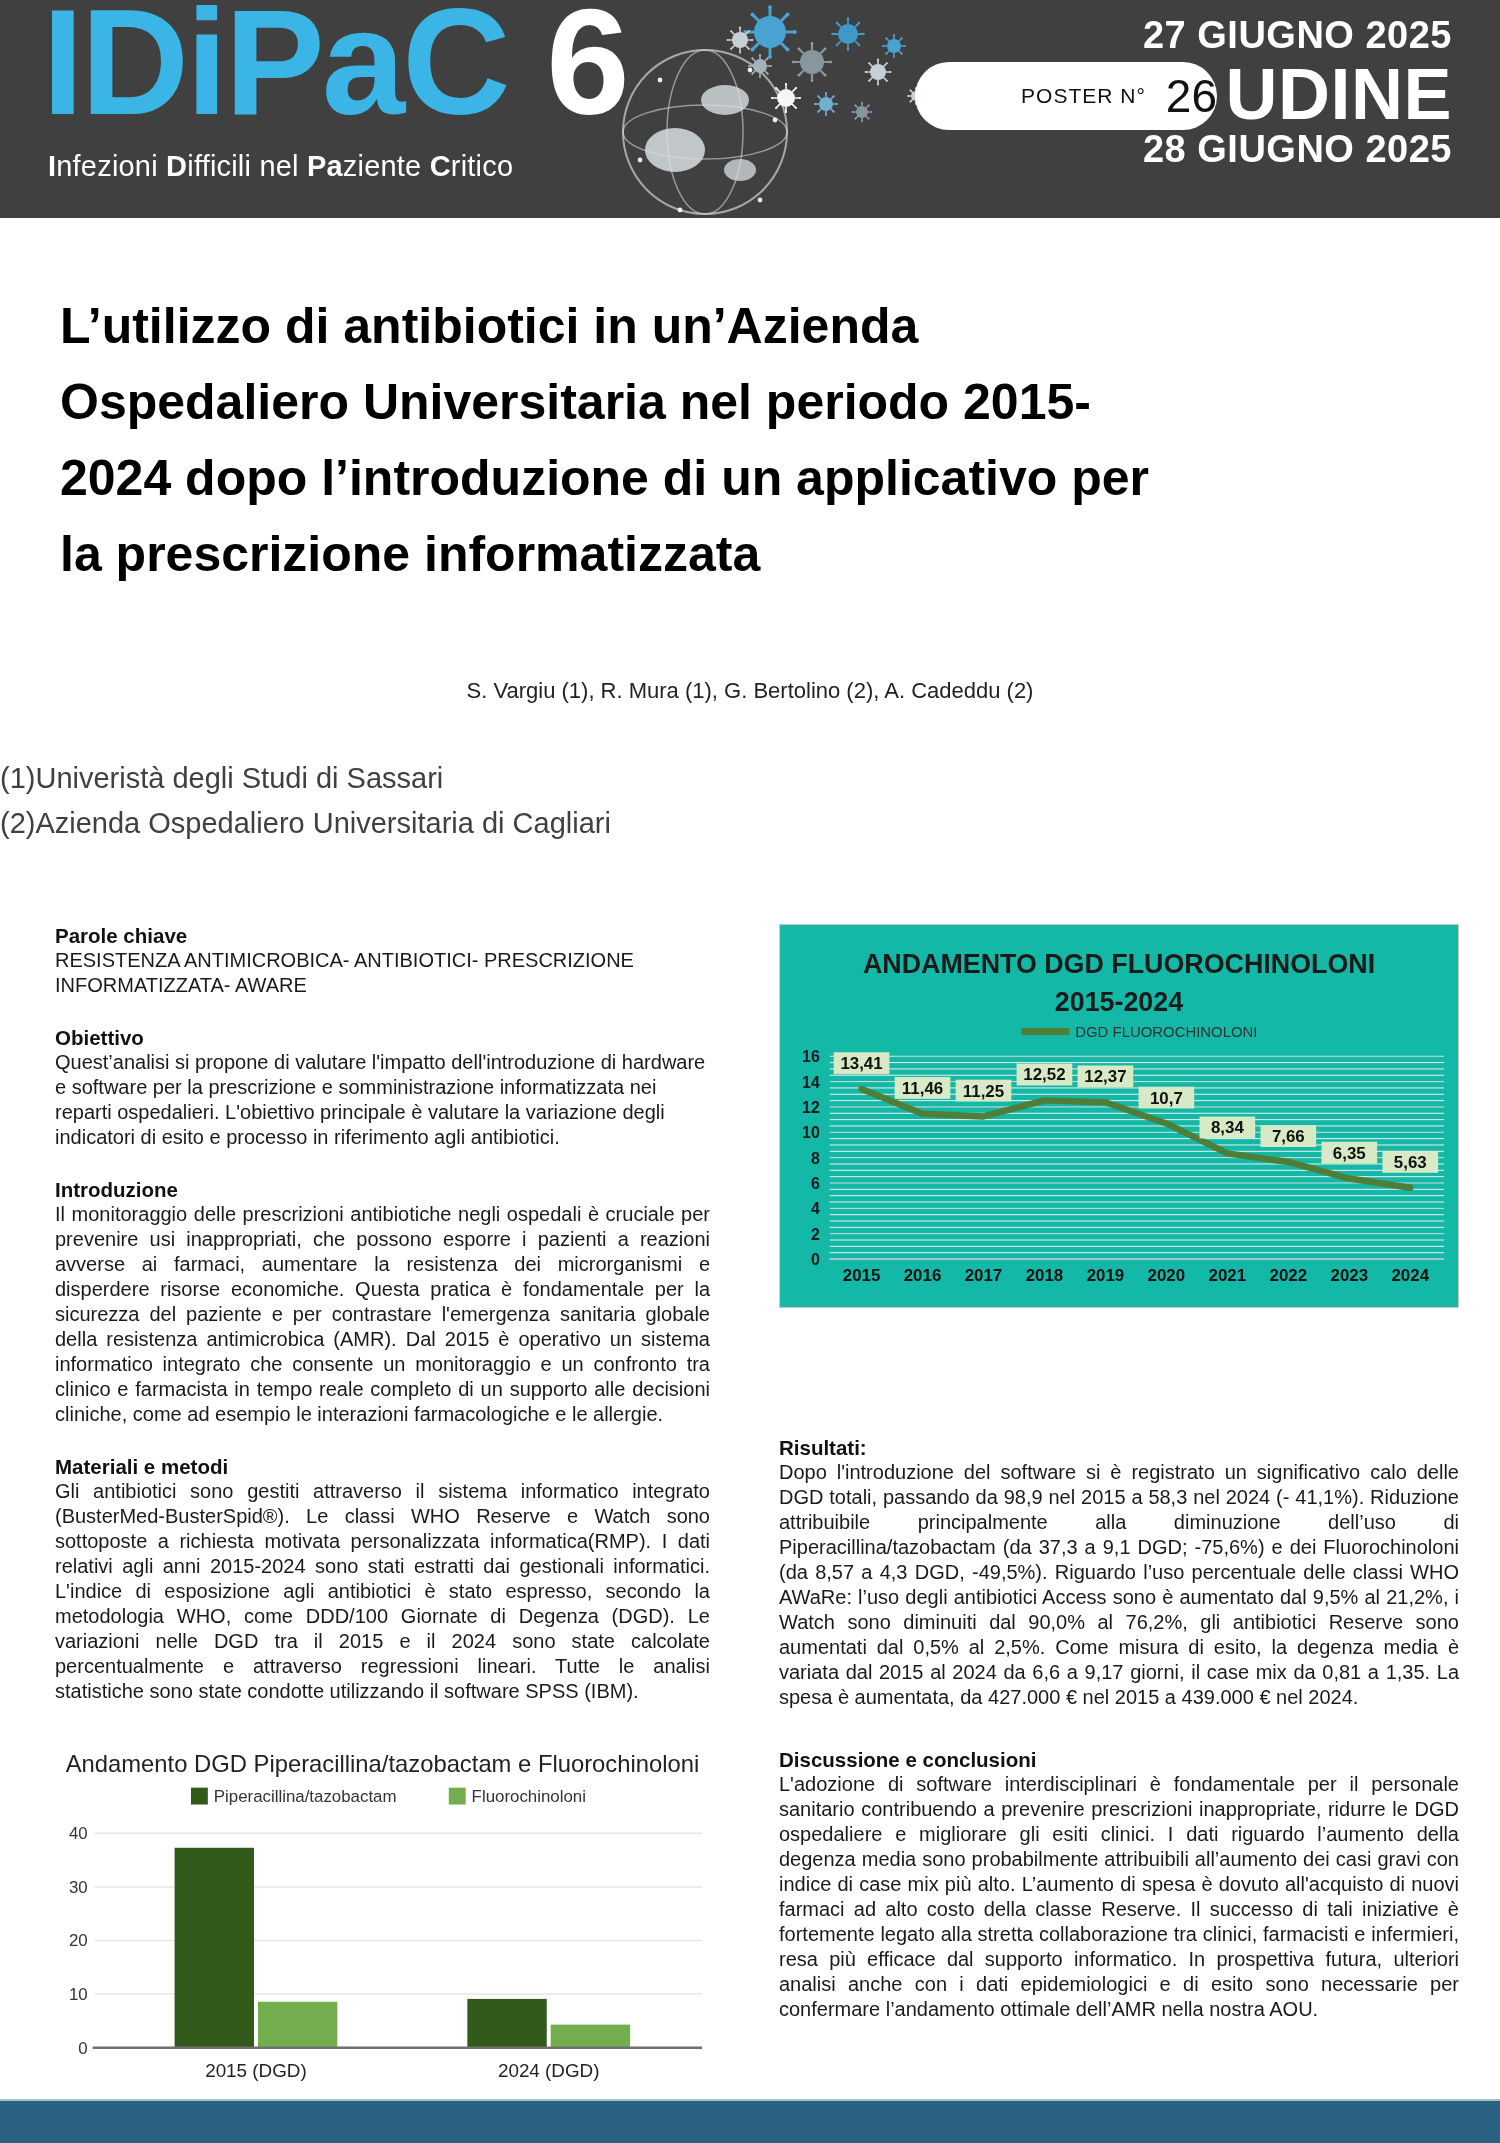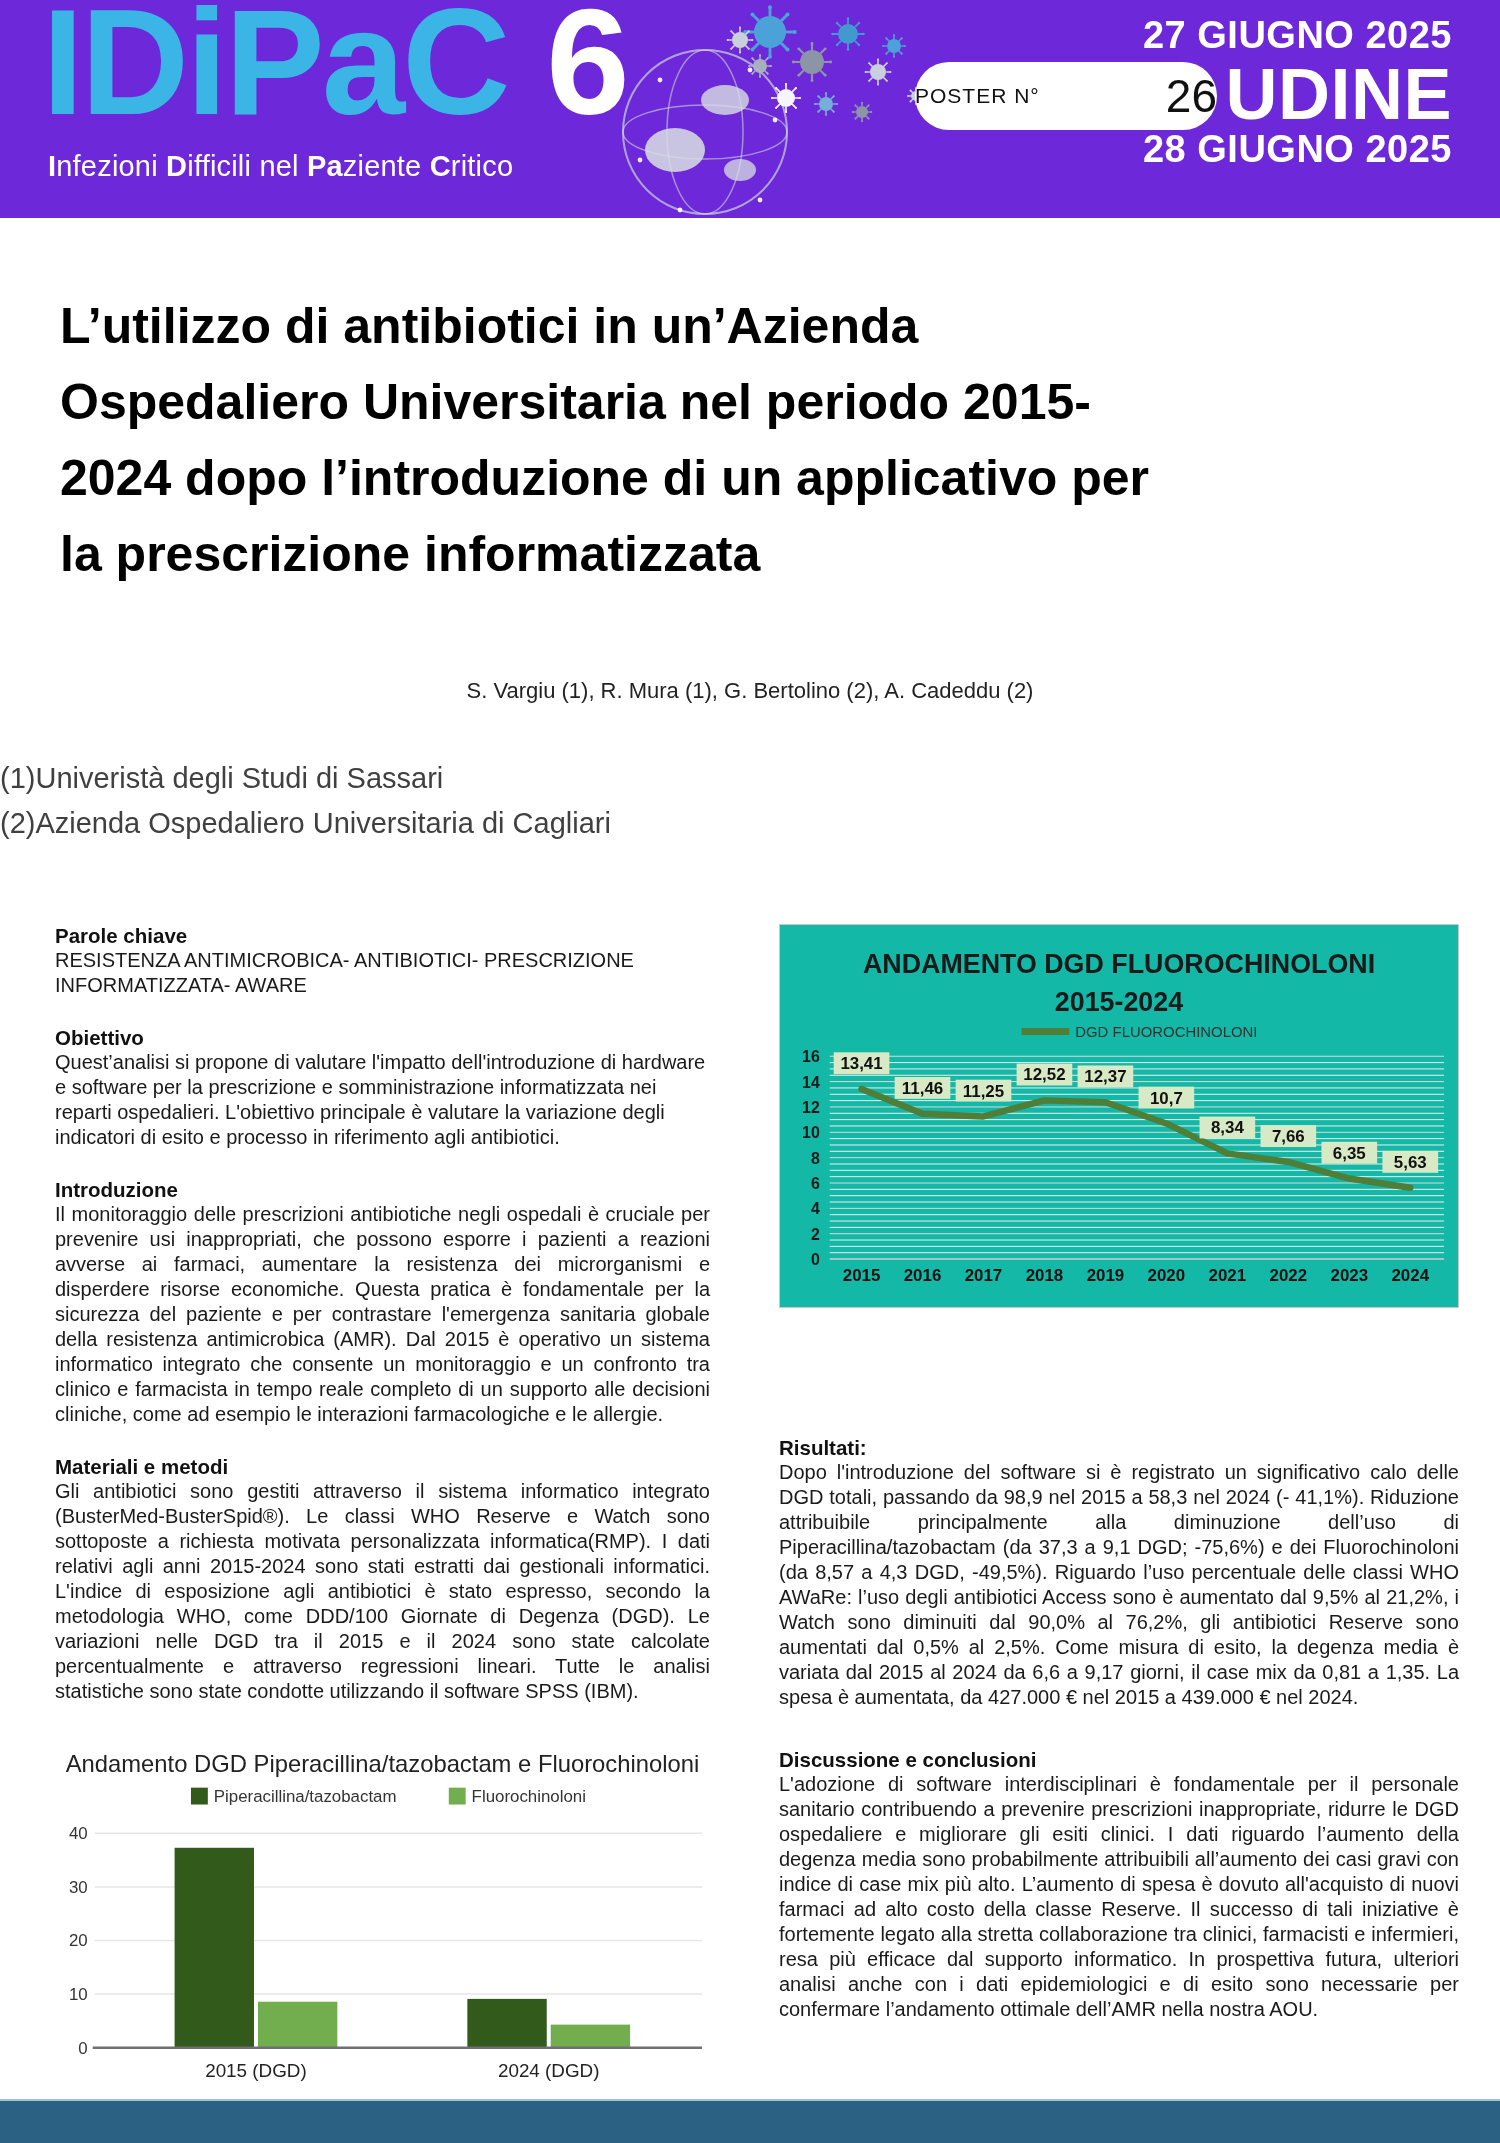--- a/index.html
+++ b/index.html
@@ -9,21 +9,21 @@
   }
   
   .hdr{position:relative;width:1500px;height:218px;background:#2f5c7e;overflow:hidden;}
   .logo{position:absolute;left:42px;top:-20px;font-size:150px;font-weight:bold;
         letter-spacing:-3px;line-height:1.1;white-space:nowrap;}
   .logo .lg-main{color:#3ab5e6;}
   .logo .lg-num{color:#ffffff;}
   .tagline{position:absolute;left:48px;top:150px;font-size:29px;color:#ffffff;letter-spacing:0.2px;}
   .globe-wrap{position:absolute;left:620px;top:0px;width:340px;height:218px;}
   .pill{position:absolute;left:915px;top:62px;width:302px;height:68px;background:#ffffff;
-        border-radius:34px;display:flex;align-items:center;justify-content:space-between;gap:20px;}
+        border-radius:34px;display:flex;align-items:center;justify-content:flex-end;gap:20px;}
   .pill .pl{font-size:21px;color:#111;letter-spacing:1px;}
   .pill .pn{font-size:46px;color:#111;}
   .dates{position:absolute;right:48px;top:16px;text-align:right;color:#ffffff;font-weight:bold;line-height:1.0;}
   .dates .d1{font-size:38px;letter-spacing:0.5px;}
   .dates .d2{font-size:72px;letter-spacing:0.5px;margin:4px 0 0 0;}
   .dates .d3{font-size:38px;letter-spacing:0.5px;}
   
   .title{margin:70px 60px 0 60px;text-align:left;font-size:50px;font-weight:bold;
          line-height:76px;color:#000;}
   .authors{margin-top:86px;text-align:center;font-size:22px;color:#222;}
@@ -42,21 +42,21 @@
   .chart-box svg{display:block;width:100%;height:auto;}
   .bar-chart{margin-top:38px;}
   .bar-chart svg{display:block;width:655px;height:auto;}
   svg text{font-family:"Liberation Sans", sans-serif;}
   
   .footer-bar{position:absolute;left:0;bottom:0;width:1500px;height:42px;background:#2b6284;border-top:2px solid #9fc3d4;}
 </style>
 </head>
 <body>
 
-<div class="hdr" style="background: #6d28d9;">
+<div class="hdr" style="background: #404040;">
   <div class="logo">
     <span class="lg-main" style="color: rgb(58, 181, 230);">IDiPaC</span>
     <span class="lg-num">6</span>
   </div>
   <div class="tagline"><span style="font-weight: bold;">I</span><span>nfezioni </span><span style="font-weight: bold;">D</span><span>ifficili nel </span><span style="font-weight: bold;">Pa</span><span>ziente </span><span style="font-weight: bold;">C</span><span>ritico</span></div>
 
   <svg class="globe-wrap" viewBox="0 0 340 218">
       <circle cx="85" cy="132" r="82" fill="none" stroke="#cdd7dc" stroke-width="2" opacity="0.7"></circle>
       <ellipse cx="85" cy="132" rx="82" ry="27" fill="none" stroke="#cdd7dc" stroke-width="1.5" opacity="0.6"></ellipse>
       <ellipse cx="85" cy="132" rx="38" ry="82" fill="none" stroke="#cdd7dc" stroke-width="1.5" opacity="0.6"></ellipse>

